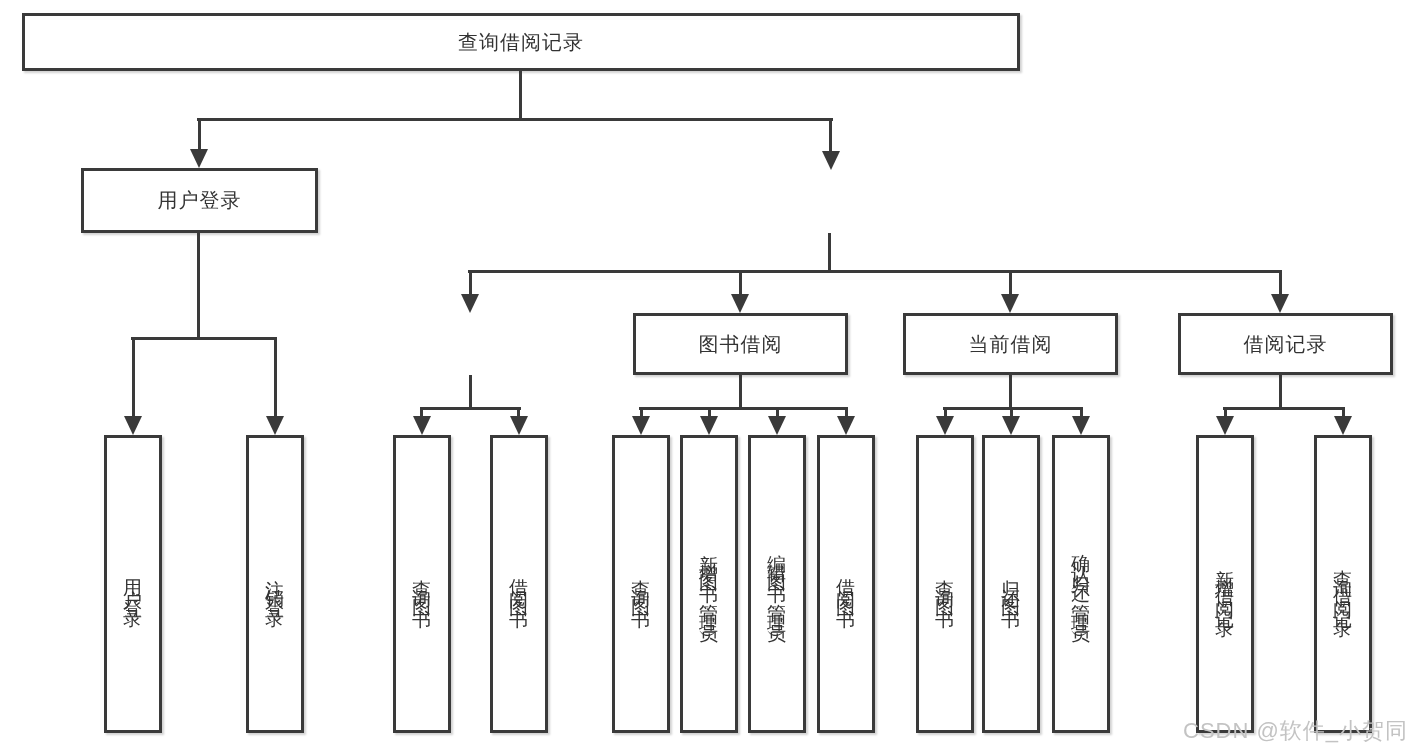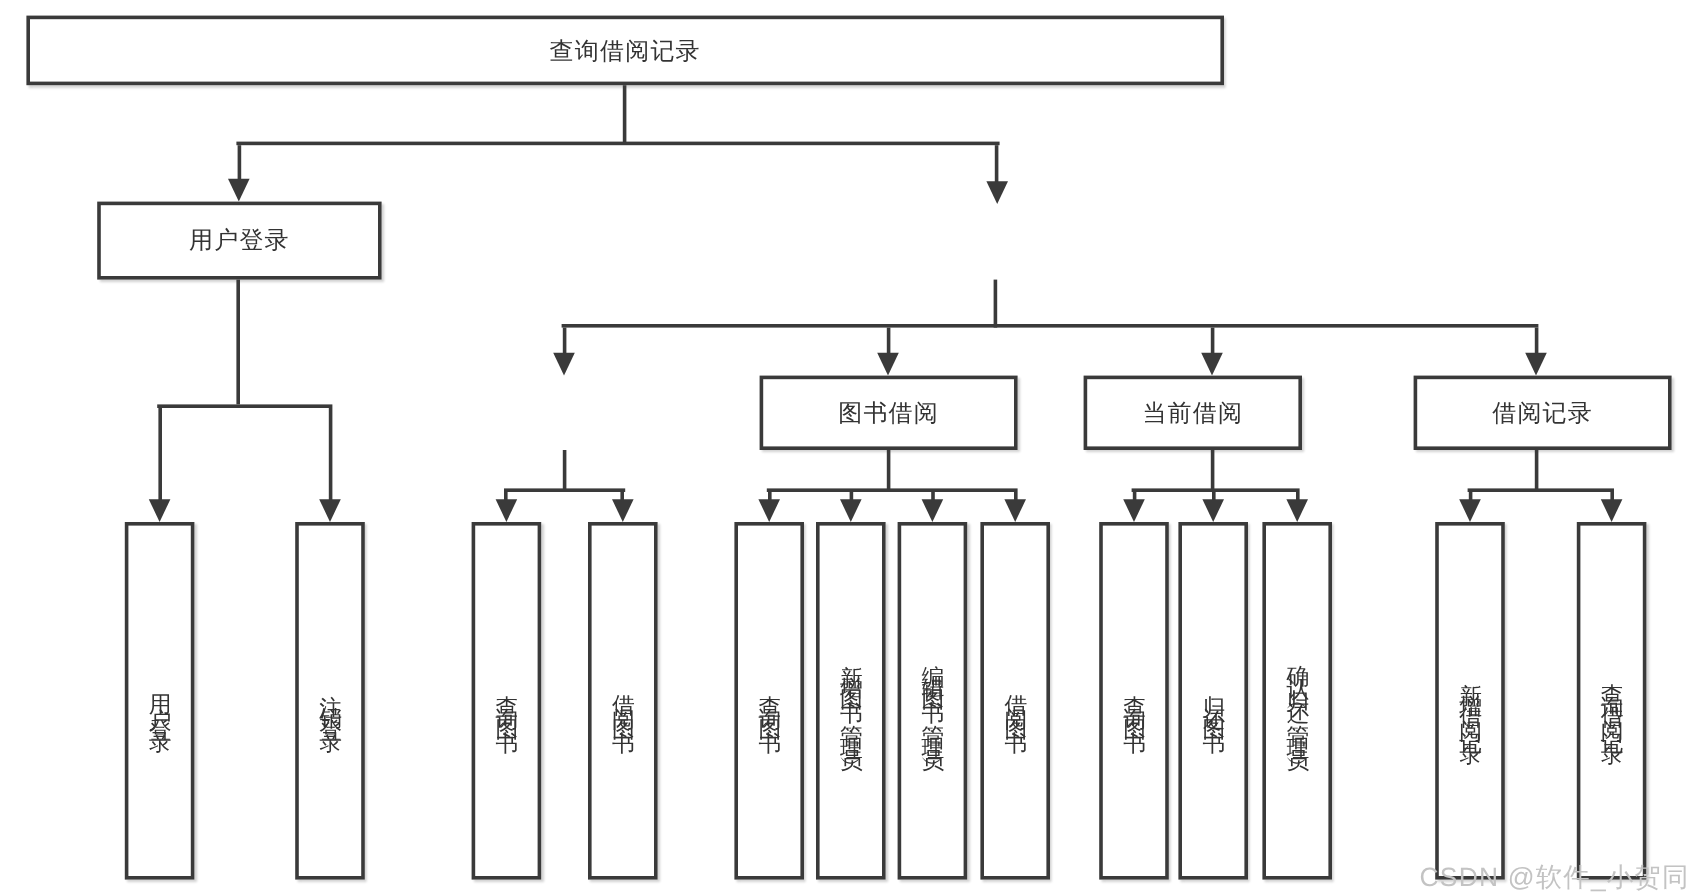--- a/index.html
+++ b/index.html
@@ -94,21 +94,21 @@
   <div class="ln" style="left:739px;top:273px;width:3px;height:23px;"></div>
   <div class="arr" style="left:731px;top:294px;"></div>
   <div class="ln" style="left:1009px;top:273px;width:3px;height:23px;"></div>
   <div class="arr" style="left:1001px;top:294px;"></div>
   <div class="ln" style="left:1279px;top:273px;width:3px;height:23px;"></div>
   <div class="arr" style="left:1271px;top:294px;"></div>
 
   <div class="box" style="left:633px;top:313px;width:215px;height:62px;">
     <span>图书借阅</span>
   </div>
-  <div class="box" style="left:903px;top:313px;width:182px;height:62px;">
+  <div class="box" style="left:903px;top:313px;width:215px;height:62px;">
     <span>当前借阅</span>
   </div>
   <div class="box" style="left:1178px;top:313px;width:215px;height:62px;">
     <span>借阅记录</span>
   </div>
 
   <div class="ln" style="left:469px;top:375px;width:3px;height:35px;"></div>
   <div class="ln" style="left:420px;top:407px;width:101px;height:3px;"></div>
   <div class="ln" style="left:420px;top:410px;width:3px;height:8px;"></div>
   <div class="arr" style="left:413px;top:416px;"></div>

